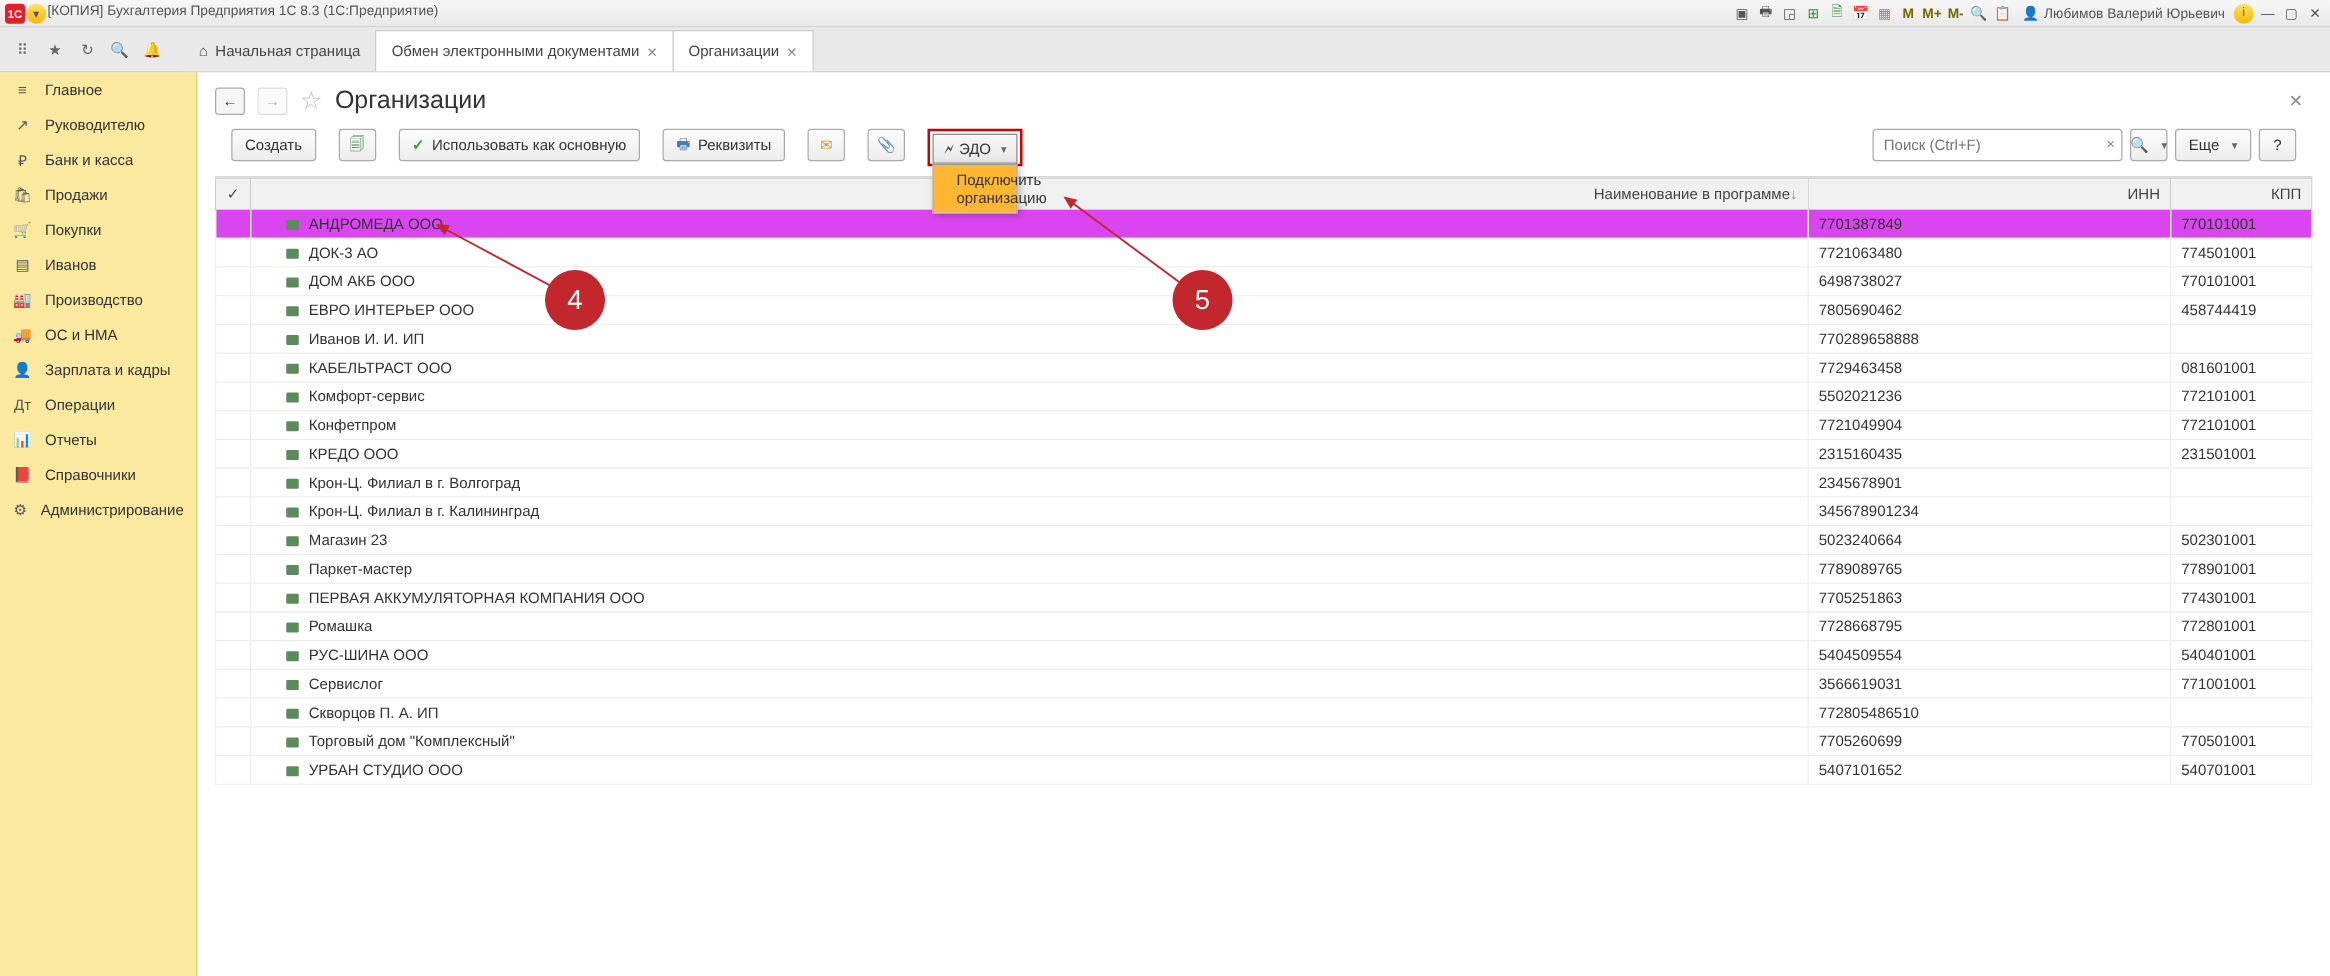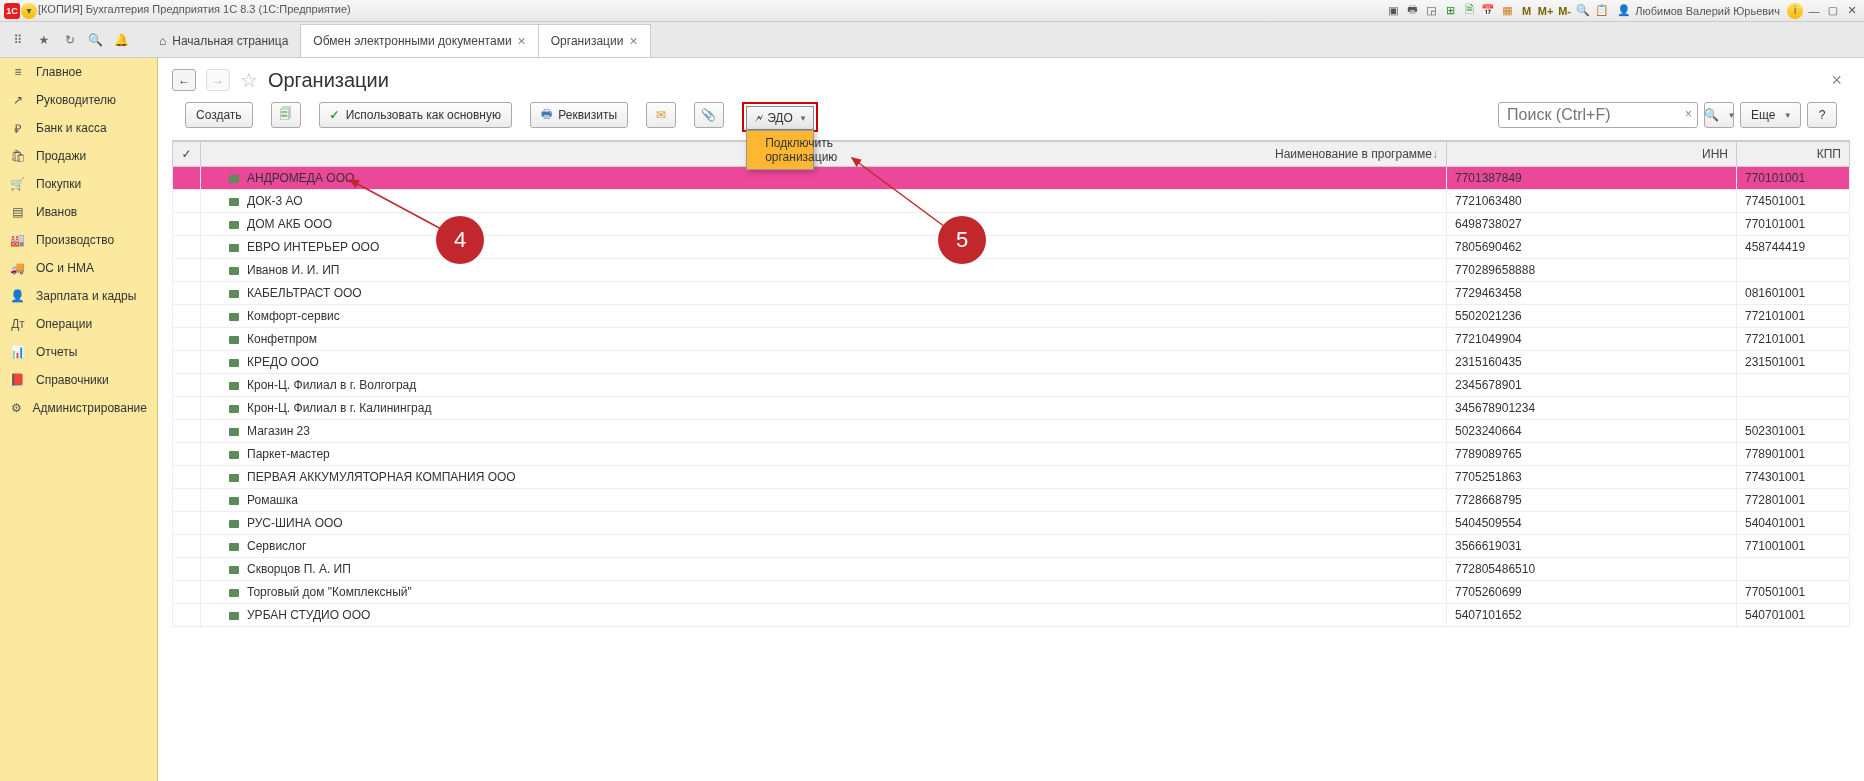--- a/index.html
+++ b/index.html
@@ -40,35 +40,35 @@
 .btn{height:26px;border:1px solid #aaa;border-radius:3px;background:linear-gradient(#fdfdfd,#ececec);padding:0 10px;display:flex;align-items:center;gap:6px;cursor:pointer;font-size:12px;color:#333}
 .btn.ico-only{padding:0;width:30px;justify-content:center}
 .btn-sm{width:26px}
 .check-green{color:#2e9e2e;font-weight:bold}
 .edo-wrap{border:2px solid #c00;padding:2px 2px 0 2px;position:relative}
 .edo-btn{border:1px solid #888;background:linear-gradient(#f8f8f8,#e6e6e6);height:24px;padding:0 8px;display:flex;align-items:center;gap:4px;cursor:pointer;font-size:12px}
 .edo-menu{position:absolute;top:26px;left:2px;right:2px;background:#fff;border:1px solid #999;box-shadow:2px 2px 6px rgba(0,0,0,.25);z-index:10}
 .edo-menu-item{background:#ffb732;padding:5px 18px;cursor:pointer;font-size:12px}
 .srch{margin-left:auto;display:flex;align-items:center;gap:6px}
 .srch-box{position:relative}
-.srch-in{width:200px;height:26px;border:1px solid #aaa;border-radius:3px;padding:0 22px 0 8px;font-size:16px}
+.srch-in{width:200px;height:26px;border:1px solid #aaa;border-radius:3px;padding:0 22px 0 8px;font-size:12px}
 .srch-x{position:absolute;right:6px;top:5px;color:#888;cursor:pointer}
 .drop::after{content:"▾";font-size:9px;margin-left:4px;color:#666}
 
 
 .tbl-wrap{flex:1;overflow:auto;border-top:1px solid #ccc;margin:0 14px 10px}
 table{width:100%;border-collapse:collapse;table-layout:fixed}
 th{background:#f0f0f0;border:1px solid #ccc;padding:5px 8px;text-align:right;font-weight:normal;color:#444;font-size:12px;position:sticky;top:0}
 th.check-col{width:28px;text-align:center}
 th.name-col{}
 th.inn-col{width:290px}
 th.kpp-col{width:113px}
 th .sort-ic{float:right;color:#888}
 td{border:1px solid #eee;padding:4px 8px;font-size:12px;color:#333;white-space:nowrap;overflow:hidden;text-overflow:ellipsis}
-tr.sel td{background:#ec4899}
+tr.sel td{background:#d946ef}
 .row-ic{display:inline-block;width:10px;height:8px;background:#5b8a5b;margin-right:8px;vertical-align:middle;border-radius:1px}
 .indent{padding-left:28px}
 
 
 .anno{position:absolute;width:48px;height:48px;border-radius:50%;background:#c1272d;color:#fff;display:flex;align-items:center;justify-content:center;font-size:22px;z-index:50}
 svg.arrows{position:absolute;top:0;left:0;pointer-events:none;z-index:40}
 
 
 .user-chip{display:flex;align-items:center;gap:4px;font-size:11px;color:#555;padding:0 4px}
 .m-ico{font-size:11px;color:#7a6500;font-weight:bold}

